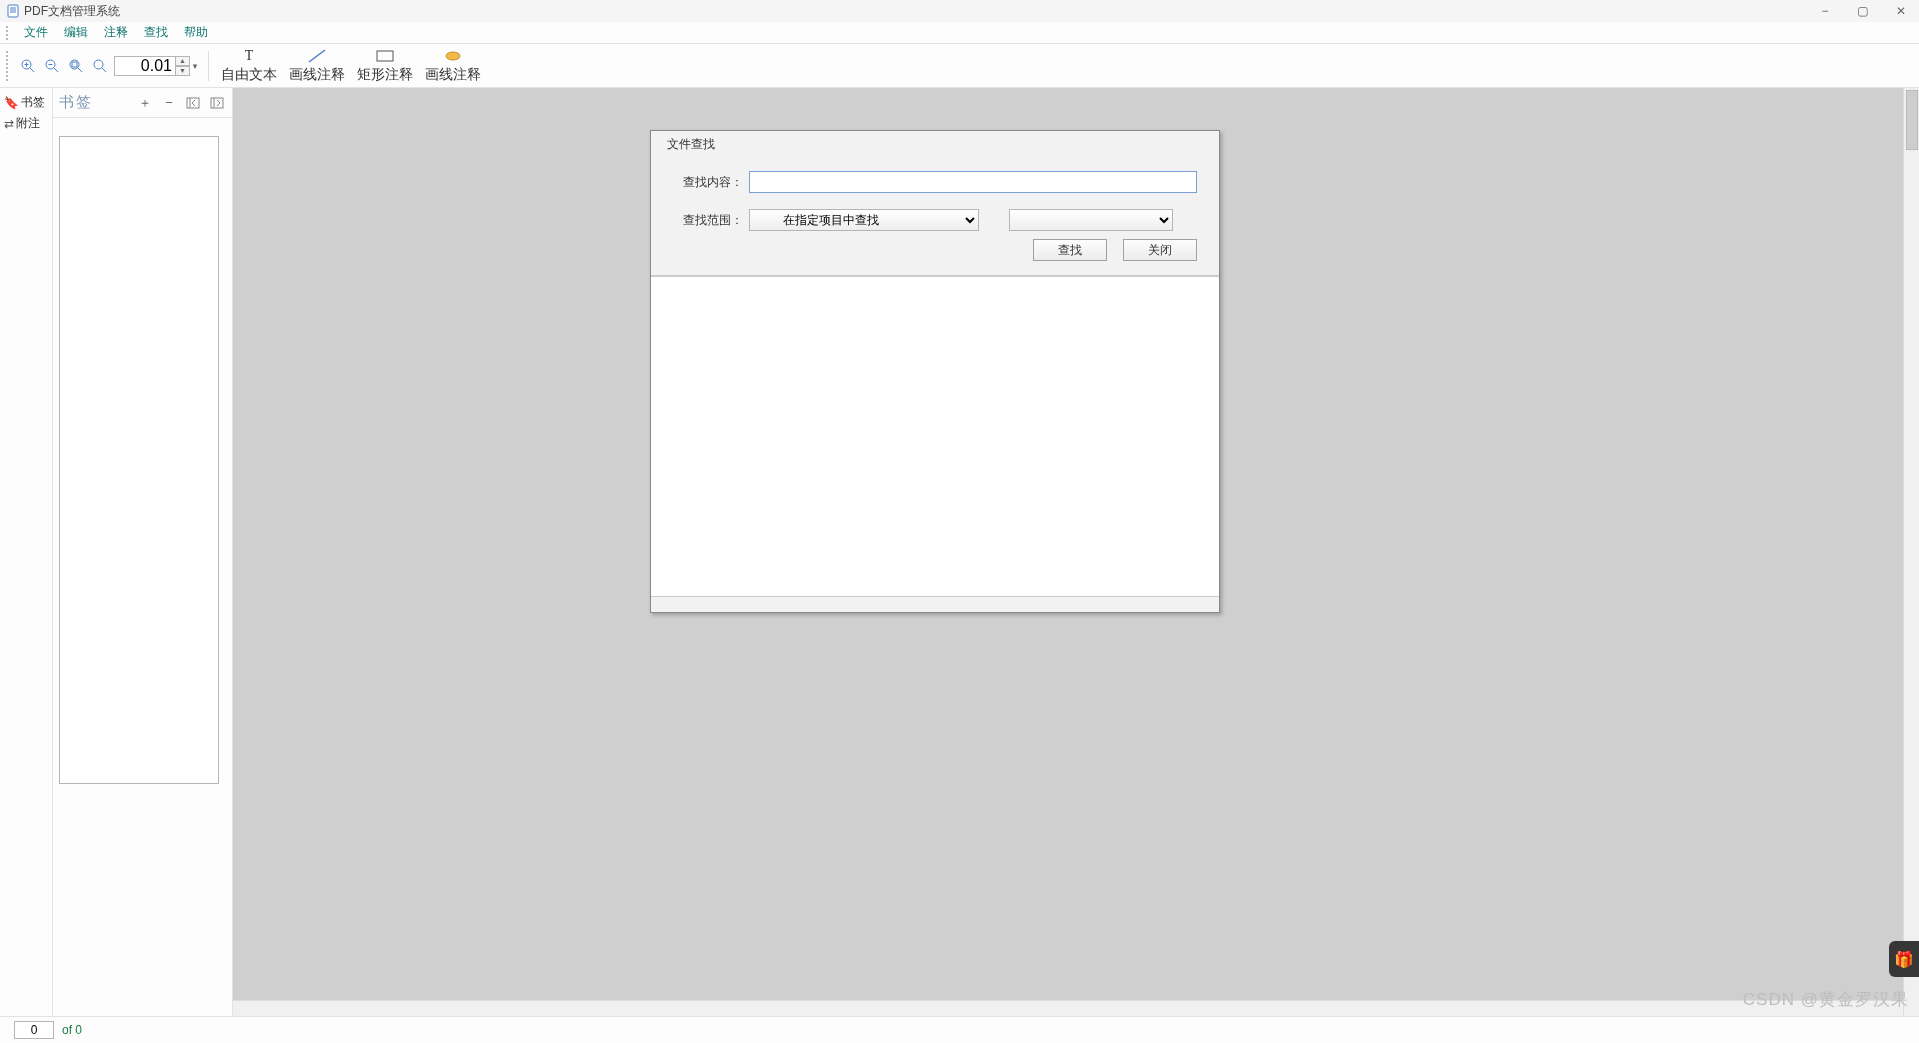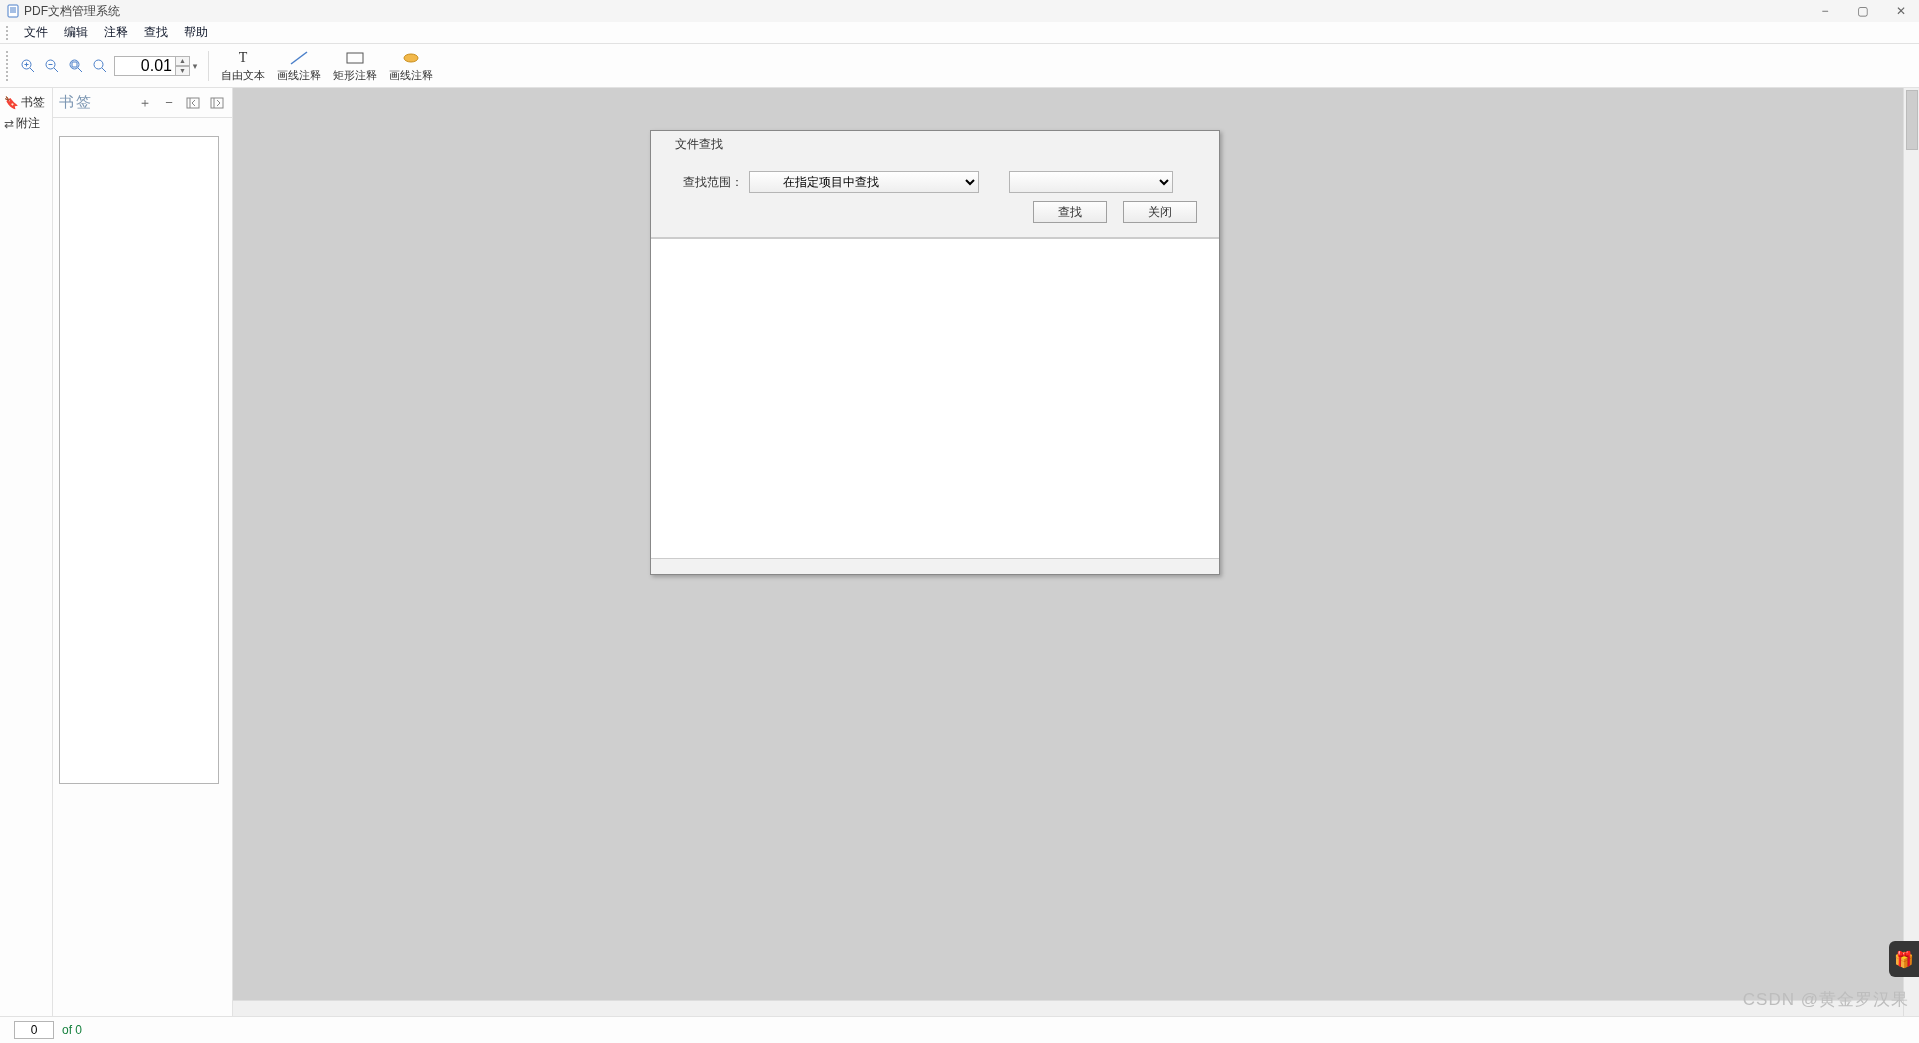--- a/index.html
+++ b/index.html
@@ -33,21 +33,21 @@
     .win-btn { width:20px; text-align:center; color:#666; cursor:default;}
     
     .menubar {
       height: 22px;
       background: #fdfdfd;
       border-bottom: 1px solid #e2e2e2;
       display:flex; align-items:center;
       padding-left: 6px;
     }
     .menubar-grip { width:6px; height:14px; border-left:2px dotted #bbb; margin-right:4px;}
-    .menu-item { padding: 2px 8px; color:#0f172a;}
+    .menu-item { padding: 2px 8px; color:#0f766e;}
     
     .toolbar {
       height: 44px;
       background: #fdfdfd;
       border-bottom: 1px solid #e2e2e2;
       display:flex; align-items:center;
       padding-left: 6px;
       gap: 4px;
     }
     .toolbar-grip { width:6px; height:30px; border-left:2px dotted #bbb; margin-right:2px;}
@@ -61,21 +61,21 @@
     .zoom-wrap { position:relative; display:flex; align-items:center;}
     .spinner { width:14px; display:flex; flex-direction:column; }
     .spinner div {
       height:10px; border:1px solid #b5b5b5; border-left:none;
       font-size:7px; line-height:7px; text-align:center; color:#666; background:#f4f4f4;
     }
     .tb-dropdown { width:10px; text-align:center; color:#666; font-size:9px;}
     .tb-sep { width:1px; height:30px; background:#ddd; margin:0 4px;}
     .tb-group { display:flex; flex-direction:column; align-items:center; padding:0 4px; gap:1px;}
     .tb-group-icon { height:18px; display:flex; align-items:center; justify-content:center; color:#4a7fc9;}
-    .tb-group-label { font-size:11px; color:#333;}
+    .tb-group-label { font-size:14px; color:#333;}
     
     .workspace {
       display:flex;
       height: 928px;
     }
     .left-strip {
       width: 53px;
       background:#fdfdfd;
       border-right:1px solid #e2e2e2;
       padding-top:4px;
@@ -115,21 +115,21 @@
     
     .dialog {
       position:absolute;
       left: 650px; top: 130px;
       width: 570px;
       background:#f8f8f8;
       border:1px solid #888;
       box-shadow: 2px 2px 4px rgba(0,0,0,0.25);
     }
     .dialog-title {
-      height:26px; display:flex; align-items:center; padding-left:24px;
+      height:26px; display:flex; align-items:center; padding-left:16px;
       background:#f2f2f2;
       color:#333;
     }
     .dialog-body { padding: 14px 22px 10px 22px; background:#f2f2f2; border-bottom:1px solid #ccc; }
     .form-row { display:flex; align-items:center; margin-bottom:16px; }
     .form-label { width:70px; text-align:right; color:#333; margin-right:6px;}
     .state-val { color:#3a5fd9; }
     .text-input {
       flex:1; height:22px; border:1px solid #7a9fd4;
       background:#fff; outline:none; padding-left:4px; font-size:12px;
@@ -324,20 +324,24 @@
     <div class="hscroll"></div>
     <div class="vscroll">
       <div class="vscroll-thumb"></div>
     </div>
   </div>
 </div>
 
 <div class="dialog">
   <div class="dialog-title">文件查找</div>
   <div class="dialog-body">
+    <div class="form-row">
+      <span class="form-label">查找内容：</span>
+      <input class="text-input" value="" style="">
+    </div>
     <div class="form-row" style="margin-bottom:8px;">
       <span class="form-label">查找范围：</span>
       <select class="select-box select-left">
         <option>在指定项目中查找</option>
       </select>
       <select class="select-box select-right">
         <option></option>
       </select>
     </div>
     <div class="button-row">

